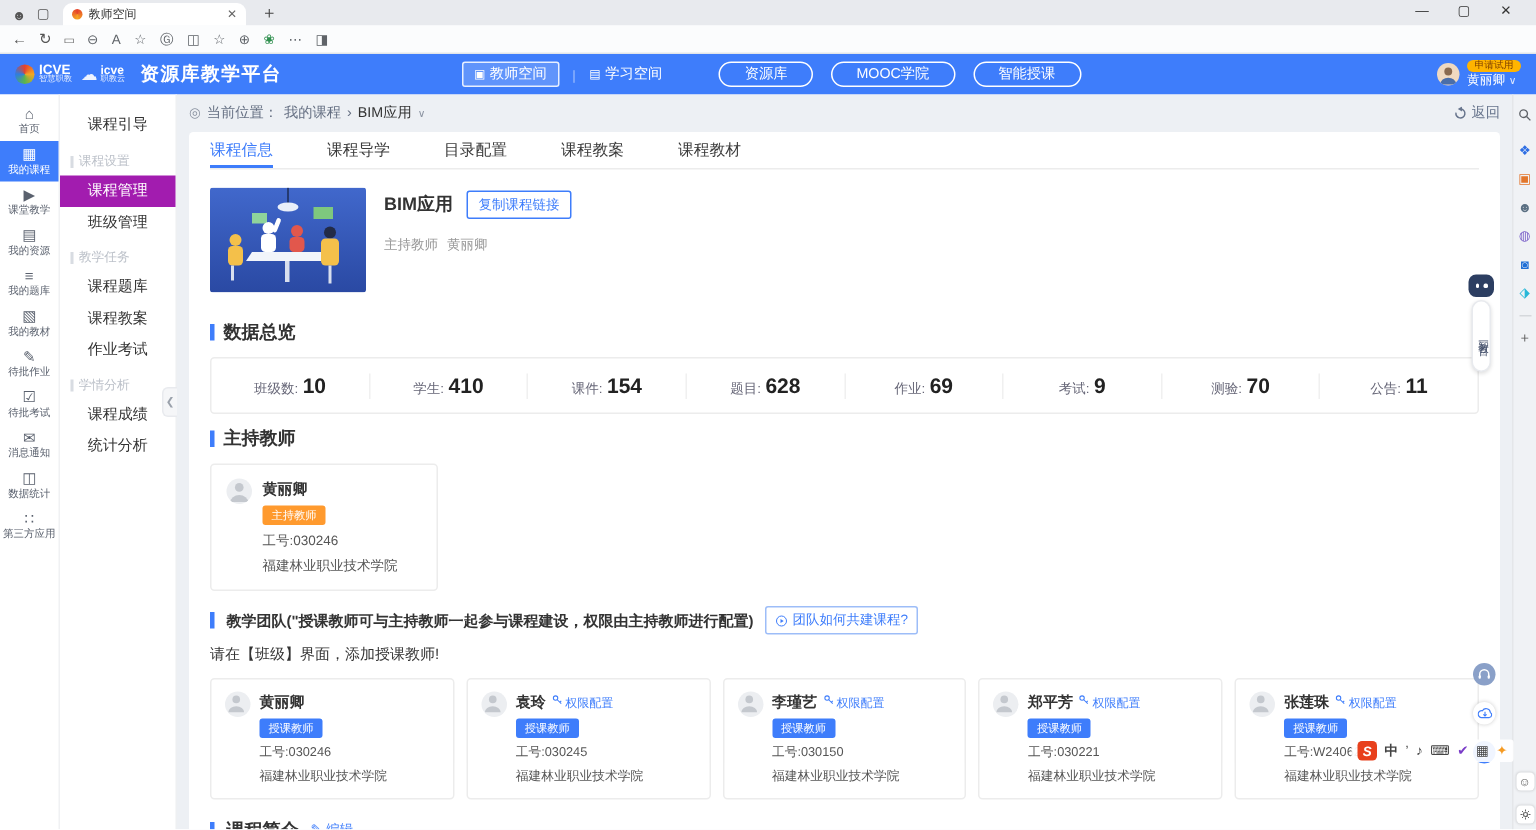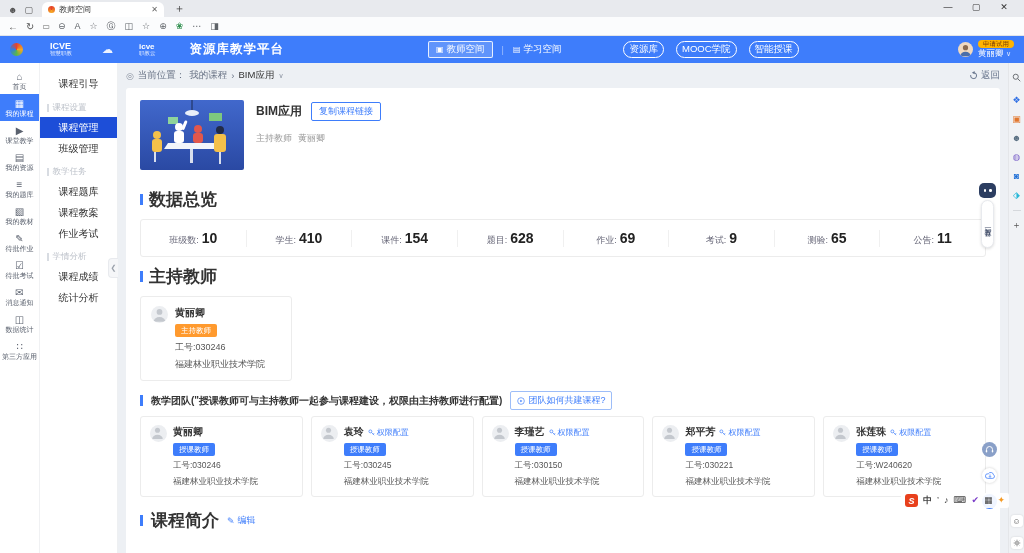--- a/index.html
+++ b/index.html
@@ -19,55 +19,55 @@
   .wc { width:28px; height:16px; font-size:9px; color:#333; text-align:center; line-height:15px; }
 
   .urlrow { height:19px; background:#fbfcfd; border-bottom:1px solid #e2e5e9; display:flex; align-items:center; padding:0 8px; gap:8px; }
   .nav-arrow { font-size:10px; color:#555; }
   .pageicon { font-size:8px; color:#666; }
   .url { flex:1; font-size:7.5px; color:#333; white-space:nowrap; overflow:hidden; }
   .urlicons { display:flex; gap:9px; align-items:center; }
   .ui-ic { font-size:9px; color:#5f6368; line-height:1; }
 
   
-  .topnav { height:27px; background:#3e7dfb; display:flex; align-items:center; padding:0 10px; color:#fff;gap:24px; }
+  .topnav { height:27px; background:#3e7dfb; display:flex; align-items:center; padding:0 10px; color:#fff; }
   .swirl { width:13px; height:13px; border-radius:50%; background:conic-gradient(#e6412c,#f5a623,#59b54d,#2f7de1,#e6412c); margin-right:3px; flex:none; }
   .logoblock { display:flex; flex-direction:column; line-height:1; margin-right:6px; }
   .logoblock .l1 { font-size:9px; font-weight:bold; }
   .logoblock .l2 { font-size:5.5px; opacity:.85; }
   .cloudic { font-size:11px; margin-right:2px; color:#eef3ff; }
   .platform { font-size:12.5px; font-weight:bold; letter-spacing:1px; margin-left:4px; }
   .nav-center { display:flex; align-items:center; margin-left:120px; }
   .space-box { display:flex; align-items:center; gap:3px; border:1px solid rgba(255,255,255,.85); background:rgba(255,255,255,.18); border-radius:2px; padding:1px 7px; font-size:9.5px; }
   .space-plain { display:flex; align-items:center; gap:3px; font-size:9.5px; }
   .navdiv { opacity:.5; margin:0 9px; font-size:9px; }
   .mini-ic { font-size:8px; }
   .nav-pills { display:flex; gap:12px; margin-left:38px; }
-  .pill { border:1px solid #fff; border-radius:9px; padding:1px 5px; font-size:9.5px; white-space:nowrap; }
+  .pill { border:1px solid #fff; border-radius:9px; padding:1px 16px; font-size:9.5px; white-space:nowrap; }
   .nav-user { margin-left:auto; display:flex; align-items:center; gap:5px; }
   .uavatar { width:15px; height:15px; border-radius:50%; background:#f0d9c0; overflow:hidden; flex:none; }
   .ucol { display:flex; flex-direction:column; line-height:1.2; }
   .ubadge { background:#ffb400; color:#7a3c00; font-size:6.5px; border-radius:6px; padding:0 5px; width:fit-content; }
   .uname { font-size:8.5px; }
 
   
   .bodyrow { display:flex; height:490px; }
 
   .iconbar { width:40px; background:#fff; border-right:1px solid #f0f1f3; padding-top:4px; flex:none; }
   .ib-item { height:27px; display:flex; flex-direction:column; align-items:center; justify-content:center; gap:1px; color:#5a616e; }
   .ib-item .ic { font-size:10px; line-height:1; }
   .ib-item .lb { font-size:7px; line-height:1; white-space:nowrap; }
   .ib-item.active { background:#3e7dfb; color:#fff; }
 
   .menubar { width:78px; background:#fff; border-right:1px solid #eef0f2; padding-top:10px; position:relative; flex:none; }
   .mn-guide { height:22px; line-height:22px; text-align:center; font-size:10px; color:#333; }
   .mn-sec { display:flex; align-items:center; gap:4px; padding-left:7px; margin:7px 0 3px; font-size:8.5px; color:#bcc1c9; }
   .mn-sec .secbar { width:1.5px; height:8px; background:#d8dce2; }
   .mn-item { height:21px; line-height:21px; text-align:center; font-size:10px; color:#333; }
-  .mn-item.active { background:#1d4ed8; color:#fff; }
+  .mn-item.active { background:#a21caf; color:#fff; }
   .collapse-tab { position:absolute; right:-1px; top:195px; width:10px; height:20px; background:#f5f6f8; border:1px solid #e8eaee; border-right:none; border-radius:4px 0 0 4px; font-size:7px; color:#9aa1ab; display:flex; align-items:center; justify-content:center; }
 
   .content { flex:1; background:#edf0f4; padding:0 8px; position:relative; overflow:hidden; }
   .crumbrow { height:25px; display:flex; align-items:center; gap:4px; font-size:9.5px; color:#667083; }
   .crumb-ic { font-size:9px; color:#8b93a1; }
   .crumb-cur { color:#333; }
   .chev { font-size:7px; color:#8b93a1; }
   .backlink { margin-left:auto; display:flex; align-items:center; gap:3px; color:#67748c; font-size:9.5px; }
 
   .maincard { background:#fff; border-radius:3px; min-height:468px; padding:0 14px 10px; }
@@ -77,21 +77,21 @@
 
   .course { display:flex; gap:12px; padding:12px 0 10px; }
   .cover { width:104px; height:70px; border-radius:2px; overflow:hidden; flex:none; }
   .crow1 { display:flex; align-items:center; gap:9px; margin-top:2px; }
   .ctitle { font-size:12px; font-weight:bold; color:#333; }
   .copybtn { border:1px solid #3e7dfb; color:#3e7dfb; background:#fff; font-size:9px; padding:2px 7px; border-radius:2px; }
   .chost { margin-top:11px; font-size:9px; color:#999; display:flex; gap:6px; }
 
   .sect-title { display:flex; align-items:center; gap:6px; margin:8px 0; }
   .bluebar { width:3px; height:11px; background:#3e7dfb; flex:none; }
-  .stext { font-size:17px; font-weight:bold; color:#333; }
+  .stext { font-size:12px; font-weight:bold; color:#333; }
 
   .stats { display:flex; border:1px solid #ececec; border-radius:3px; height:38px; align-items:center; margin-bottom:4px; }
   .stat { flex:1; display:flex; justify-content:center; align-items:baseline; gap:3px; border-right:1px solid #f0f0f0; }
   .stat:last-child { border-right:none; }
   .slabel { font-size:9px; color:#667; }
   .svalue { font-size:14px; font-weight:bold; color:#222; }
 
   .avatar { width:17px; height:17px; border-radius:50%; background:#eceef1; overflow:hidden; flex:none; }
   .hcard { width:152px; border:1px solid #ececec; border-radius:3px; padding:9px 10px; display:flex; gap:7px; margin-bottom:2px; }
   .pcol { display:flex; flex-direction:column; gap:4px; }
@@ -101,21 +101,21 @@
   .pid,.pschool { font-size:9px; color:#555; white-space:nowrap; }
 
   .teamtitle { display:flex; align-items:center; gap:8px; margin:10px 0 6px; }
   .teamnote { font-size:10px; font-weight:bold; color:#333; }
   .helpbtn { display:flex; align-items:center; gap:3px; border:1px solid #9dbdf8; color:#3e7dfb; font-size:9px; padding:2px 6px; border-radius:2px; background:#fff; white-space:nowrap; }
   .tip { font-size:10px; color:#333; margin:4px 0 9px; }
 
   .tgrid { display:flex; gap:8px; }
   .tcard { flex:1; border:1px solid #ececec; border-radius:3px; padding:8px 9px; display:flex; gap:6px; }
   .tname-row { display:flex; align-items:center; gap:4px; }
-  .permlink { display:flex; align-items:center; gap:2px; color:#3e7dfb; font-size:8px; white-space:nowrap; }
+  .permlink { display:flex; align-items:flex-start; gap:2px; color:#3e7dfb; font-size:8px; white-space:nowrap; }
   .tid,.tschool { font-size:8.5px; color:#555; white-space:nowrap; }
 
   .introrow { display:flex; align-items:center; gap:8px; margin:12px 0 7px; }
   .editlink { display:flex; align-items:center; gap:3px; color:#3e7dfb; font-size:9px; }
 
   
   .edgebar { width:16px; background:#f0f2f5; border-left:1px solid #e4e6e9; display:flex; flex-direction:column; align-items:center; padding:5px 0 4px; gap:10px; flex:none; }
   .eb-ic { font-size:9px; line-height:1; }
   .eb-div { width:8px; height:1px; background:#d5d8dc; }
   .eb-spacer { flex:1; }
@@ -305,20 +305,27 @@
         <span class="backlink">
           <svg width="9" height="9" viewBox="0 0 12 12">
               <path d="M6.5 2.2 a4 4 0 1 1 -4.3 3.2" fill="none" stroke="#67748c" stroke-width="1.3"></path>
               <path d="M7.5 0 L7.5 4.4 L3.8 2.2 z" fill="#67748c"></path>
             </svg>
           <span>返回</span>
         </span>
       </div>
 
       <div class="maincard">
+        <div class="tabsrow">
+          <span class="tab2 active">课程信息</span>
+          <span class="tab2">课程导学</span>
+          <span class="tab2">目录配置</span>
+          <span class="tab2">课程教案</span>
+          <span class="tab2">课程教材</span>
+        </div>
 
         <div class="course">
           <div class="cover">
             <svg width="104" height="70" viewBox="0 0 104 70">
               <defs>
                   <linearGradient id="cg" x1="0" y1="0" x2="0" y2="1">
                     <stop offset="0" stop-color="#4168cc"></stop>
                     <stop offset="1" stop-color="#2a49a3"></stop>
                   </linearGradient>
                 </defs>
@@ -378,21 +385,21 @@
           <div class="stat">
               <span class="slabel">作业:</span>
               <span class="svalue">69</span>
             </div>
           <div class="stat">
               <span class="slabel">考试:</span>
               <span class="svalue">9</span>
             </div>
           <div class="stat">
               <span class="slabel">测验:</span>
-              <span class="svalue">65</span>
+              <span class="svalue">70</span>
             </div>
           <div class="stat">
               <span class="slabel">公告:</span>
               <span class="svalue">11</span>
             </div>
         </div>
 
         <div class="sect-title">
           <span class="bluebar"></span>
           <span class="stext">主持教师</span>
@@ -414,20 +421,21 @@
           <span class="bluebar"></span>
           <span class="teamnote">教学团队("授课教师可与主持教师一起参与课程建设，权限由主持教师进行配置)</span>
           <span class="helpbtn">
             <svg width="8" height="8" viewBox="0 0 12 12">
                 <circle cx="6" cy="6" r="5" fill="none" stroke="#3e7dfb"></circle>
                 <path d="M5 4 L8.2 6 L5 8z" fill="#3e7dfb"></path>
               </svg>
             <span>团队如何共建课程?</span>
           </span>
         </div>
+        <div class="tip">请在【班级】界面，添加授课教师!</div>
 
         <div class="tgrid">
           <div class="tcard">
             <span class="avatar"><svg width="15" height="15" viewBox="0 0 20 20">
                   <circle cx="10" cy="7" r="3.4" fill="#c4c8ce"></circle>
                   <path d="M3 18.5 a7 5.5 0 0 1 14 0z" fill="#c4c8ce"></path>
                 </svg></span>
             <span class="pcol">
               <span class="tname-row">
                   <span class="pname">黄丽卿</span>

